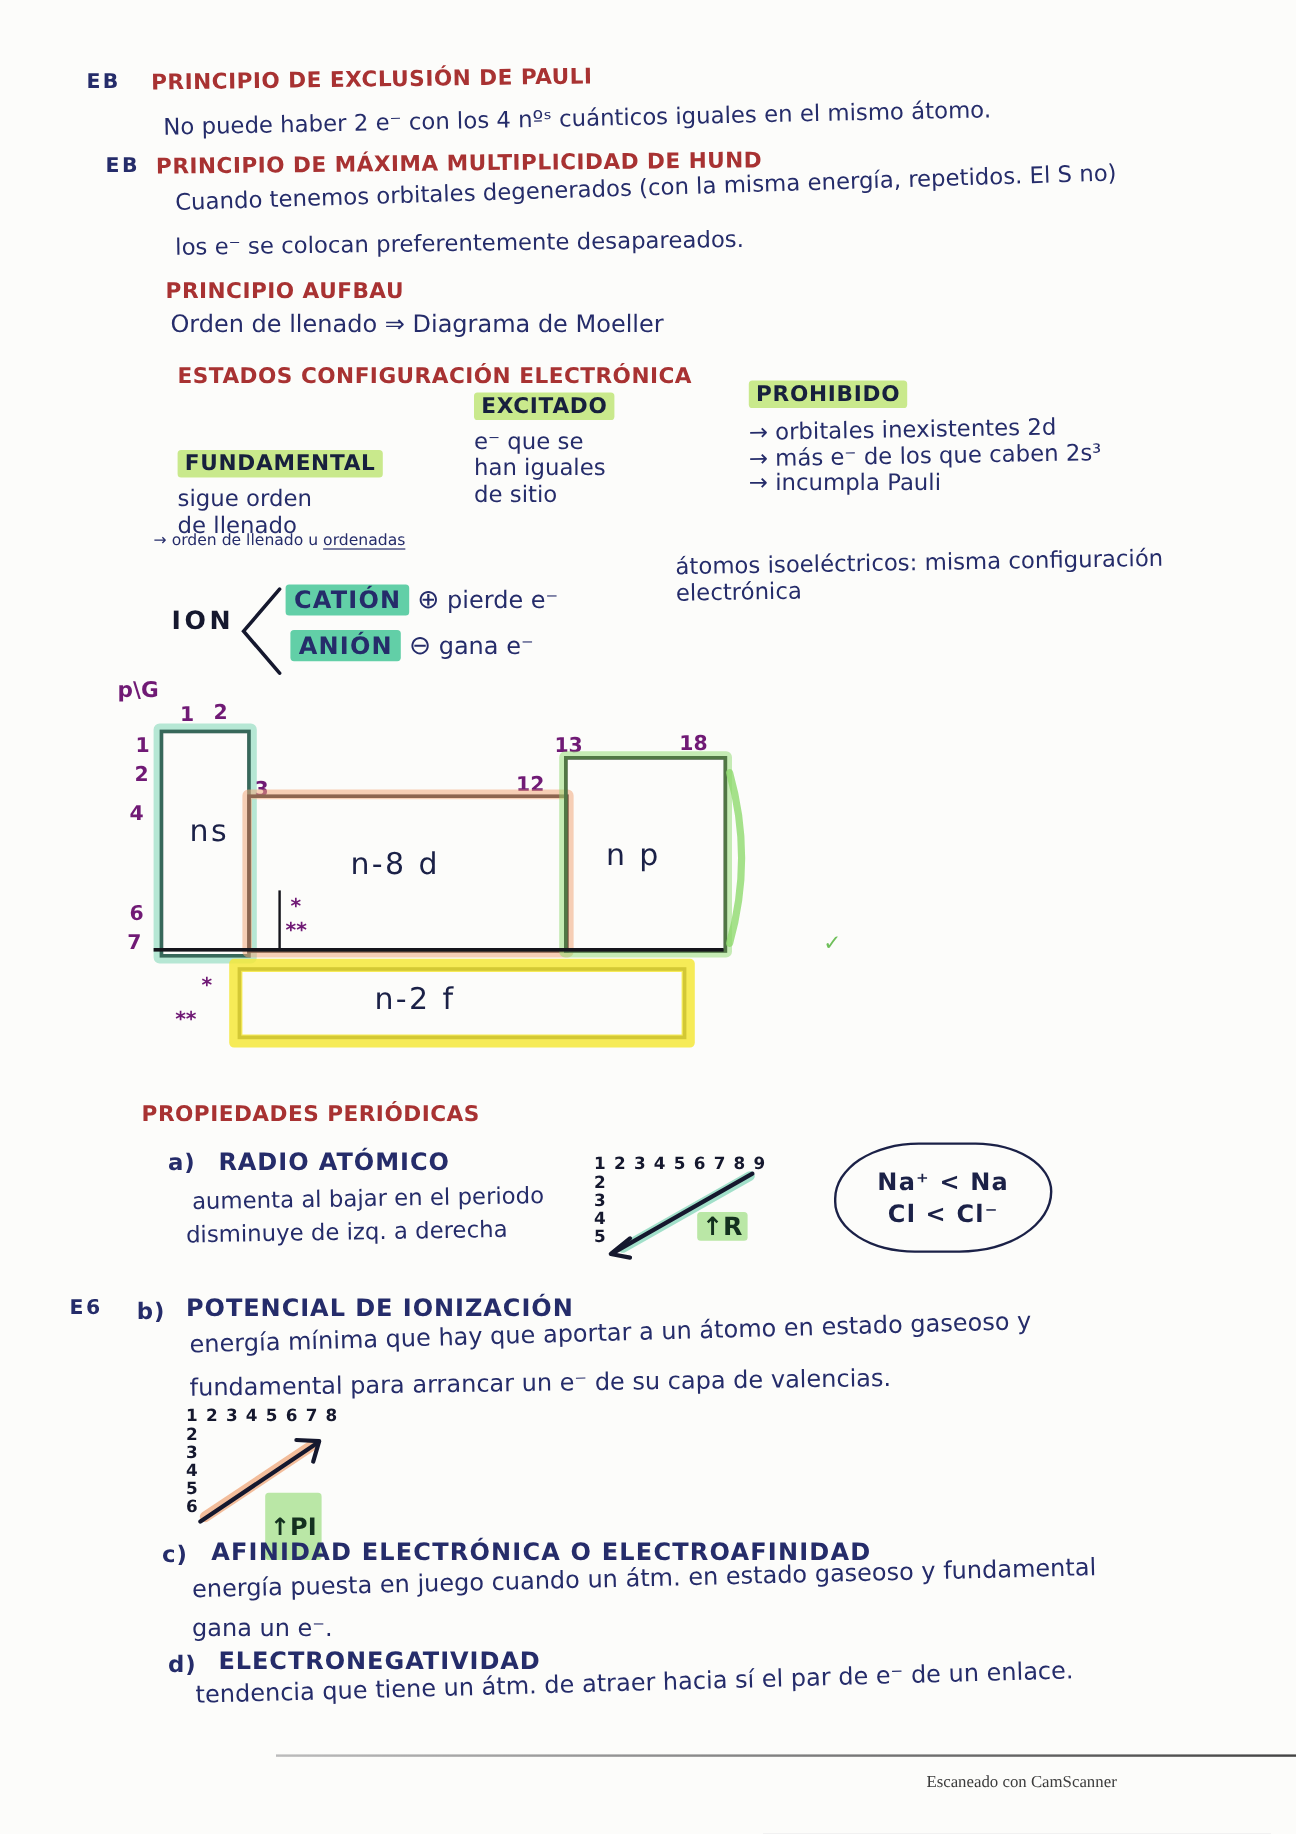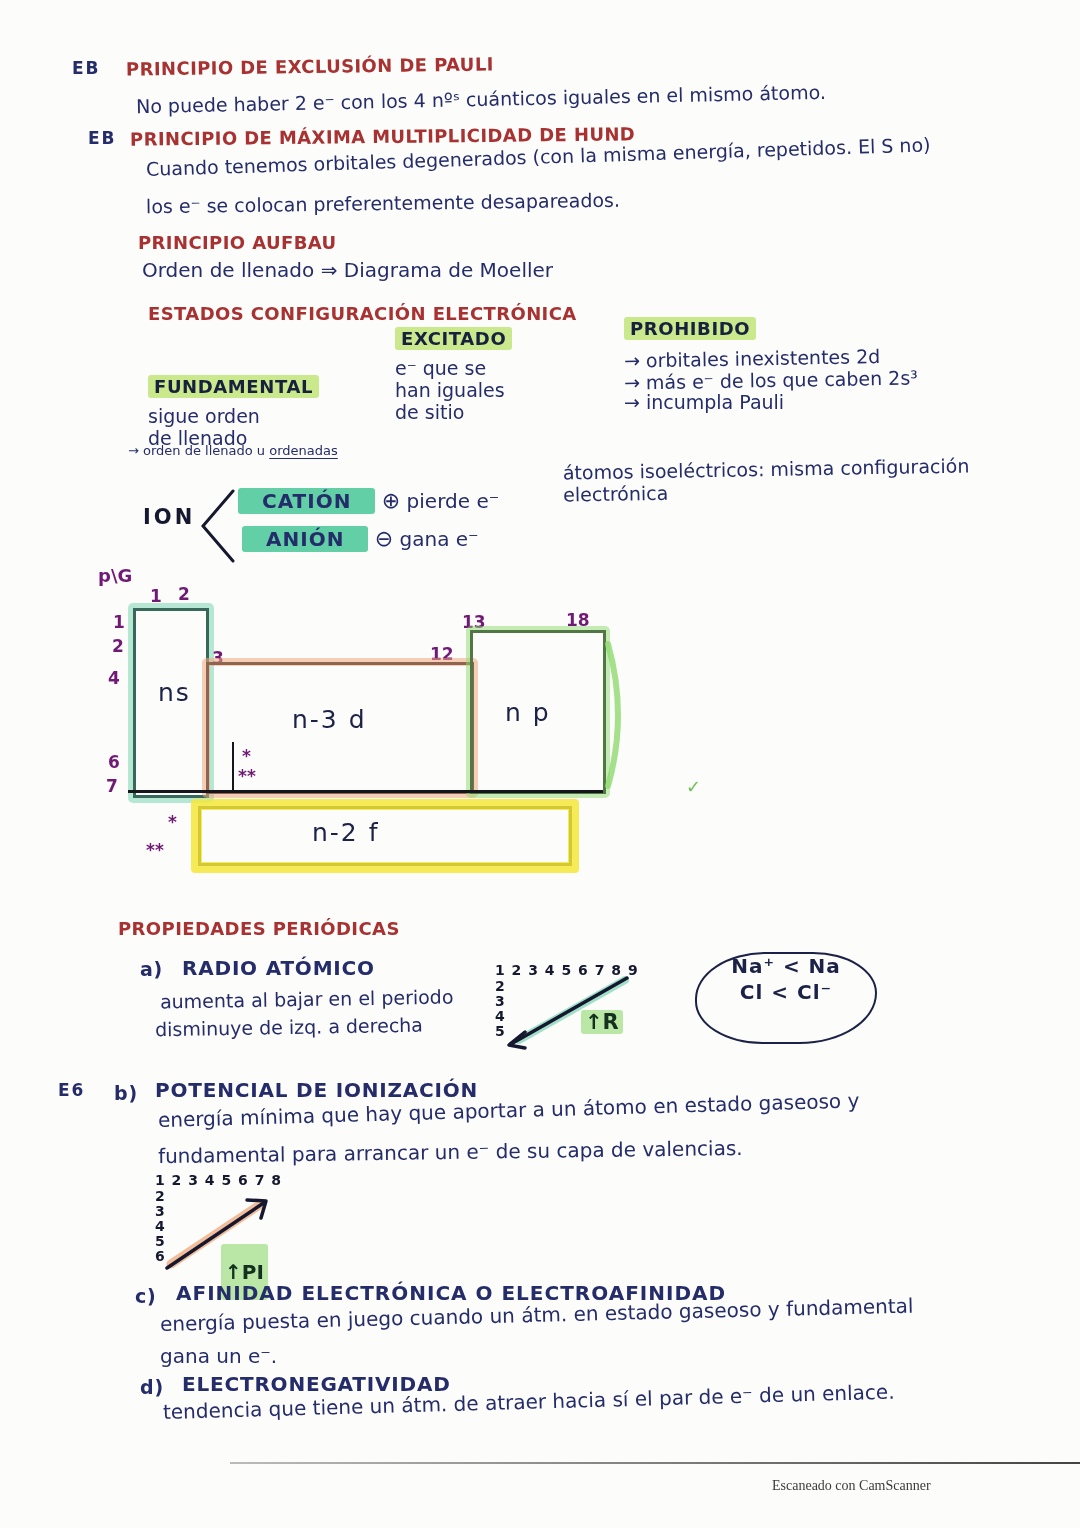--- a/index.html
+++ b/index.html
@@ -11,36 +11,36 @@
   .page{
     position:relative; width:1080px; height:1528px; margin:0 auto;
     background:var(--paper); overflow:hidden;
     font-family:"DejaVu Sans",sans-serif; color:var(--ink);
   }
   .abs{position:absolute;}
   .redh{color:var(--heading-red); font-weight:bold; letter-spacing:.4px; font-size:18px;}
   .navh{color:var(--ink); font-weight:bold; letter-spacing:.8px; font-size:19px;}
   .body{font-size:19px; color:var(--ink);}
   .margin-note{font-size:17px; font-weight:bold; color:var(--ink); letter-spacing:2px;}
-  .hl-m{background:var(--hl-mint); padding:1px 24px; border-radius:3px; font-weight:bold; letter-spacing:1px;}
+  .hl-m{background:var(--hl-mint); padding:1px 7px; border-radius:3px; font-weight:bold; letter-spacing:1px;}
   .hl-lab{background:var(--hl-green); padding:1px 6px; border-radius:3px; font-weight:bold; letter-spacing:.6px; color:#17203d; font-size:18px;}
   .u{text-decoration:underline; text-underline-offset:3px;}
   .box{position:absolute; border:3px solid #15151c;}
   .glow-mint::before{content:""; position:absolute; inset:-8px; border:8px solid rgba(98,207,167,.45); border-radius:5px;}
   .glow-salmon::before{content:""; position:absolute; inset:-7px; border:8px solid rgba(240,168,124,.55); border-radius:5px;}
   .glow-pgreen::before{content:""; position:absolute; inset:-7px; border:7px solid rgba(142,217,110,.5); border-radius:5px;}
   .glow-yellow::before{content:""; position:absolute; inset:-10px; border:11px solid rgba(245,232,58,.85); border-radius:4px;}
   .blocklab{font-size:25px; color:#1b2147; letter-spacing:2px;}
   .numlab{font-size:17px; font-weight:bold; color:#701a75;}
   .dia-num{font-size:14px; font-weight:bold; color:#15182e; letter-spacing:1px;}
   .dia-col{font-size:14px; font-weight:bold; color:#15182e; line-height:15px;}
   .cloud{
     position:absolute; border:2.5px solid #1b2147;
     border-radius:42% 38% 46% 40% / 55% 48% 60% 50%;
-    display:flex; flex-direction:column; align-items:center; 
+    display:flex; flex-direction:column; align-items:center; justify-content:center;
     font-size:20px; font-weight:bold; letter-spacing:1px; color:#1b2147; gap:2px;
   }
   .check{color:#6fbf5a; font-size:18px; font-weight:bold;}
   .credit{font-size:14px; color:var(--credit-gray); font-family:Liberation Serif, serif;}
   svg{display:block;}
 </style>
 </head>
 <body>
 
 <div class="page">
@@ -113,21 +113,21 @@
   <div class="abs numlab" style="left:106px;top:776px;">7</div>
   <div class="abs numlab" style="left:212px;top:648px;">3</div>
   <div class="abs numlab" style="left:430px;top:644px;">12</div>
   <div class="abs numlab" style="left:462px;top:612px;">13</div>
   <div class="abs numlab" style="left:566px;top:610px;">18</div>
 
   <div class="box glow-mint" style="left:133px;top:608px;width:70px;height:184px;"></div>
   <div class="abs blocklab" style="left:158px;top:678px;">ns</div>
 
   <div class="box glow-salmon" style="left:206px;top:662px;width:262px;height:126px;"></div>
-  <div class="abs blocklab" style="left:292px;top:705px;">n-3 d</div>
+  <div class="abs blocklab" style="left:292px;top:705px;">n-8 d</div>
   <div class="abs" style="left:232px;top:742px;width:2px;height:48px;background:#15151c;"></div>
   <div class="abs numlab" style="left:242px;top:746px;">*</div>
   <div class="abs numlab" style="left:238px;top:766px;">**</div>
 
   <div class="box glow-pgreen" style="left:470px;top:630px;width:130px;height:158px;"></div>
   <div class="abs blocklab" style="left:505px;top:698px;">n p</div>
   <svg class="abs" style="left:604px;top:640px;" width="26" height="150">
     <path d="M4,4 Q24,75 4,146" fill="none" stroke="#8ed96e" stroke-width="6" stroke-linecap="round" opacity="0.8"></path>
   </svg>
 

